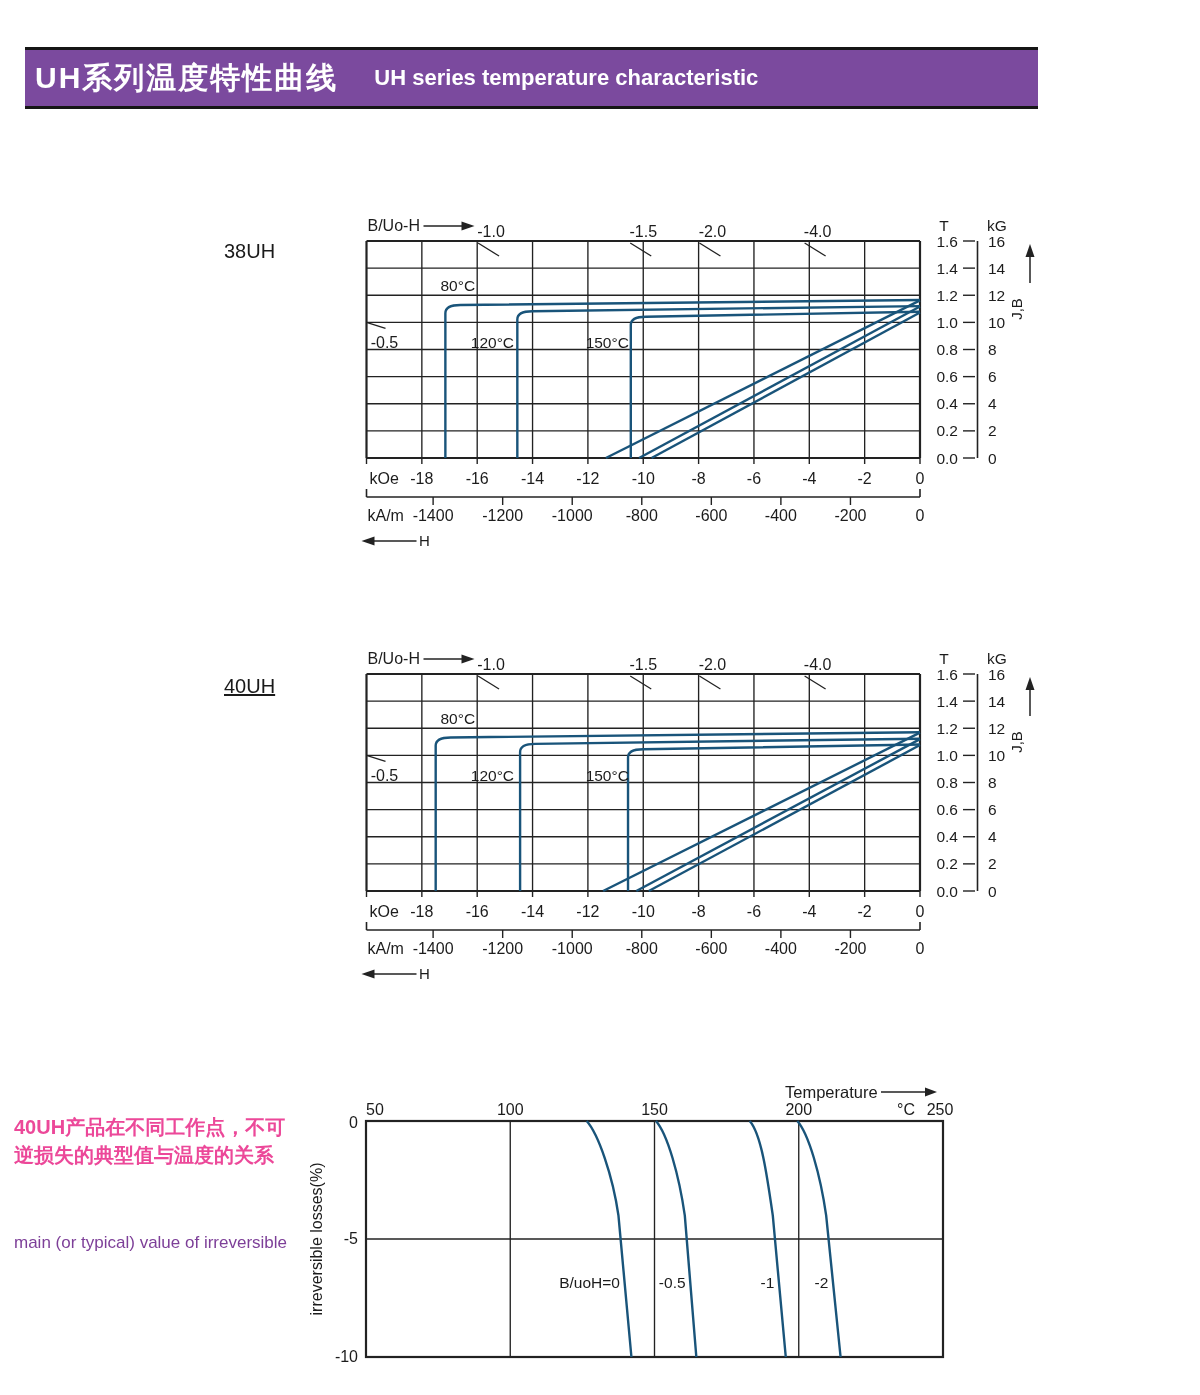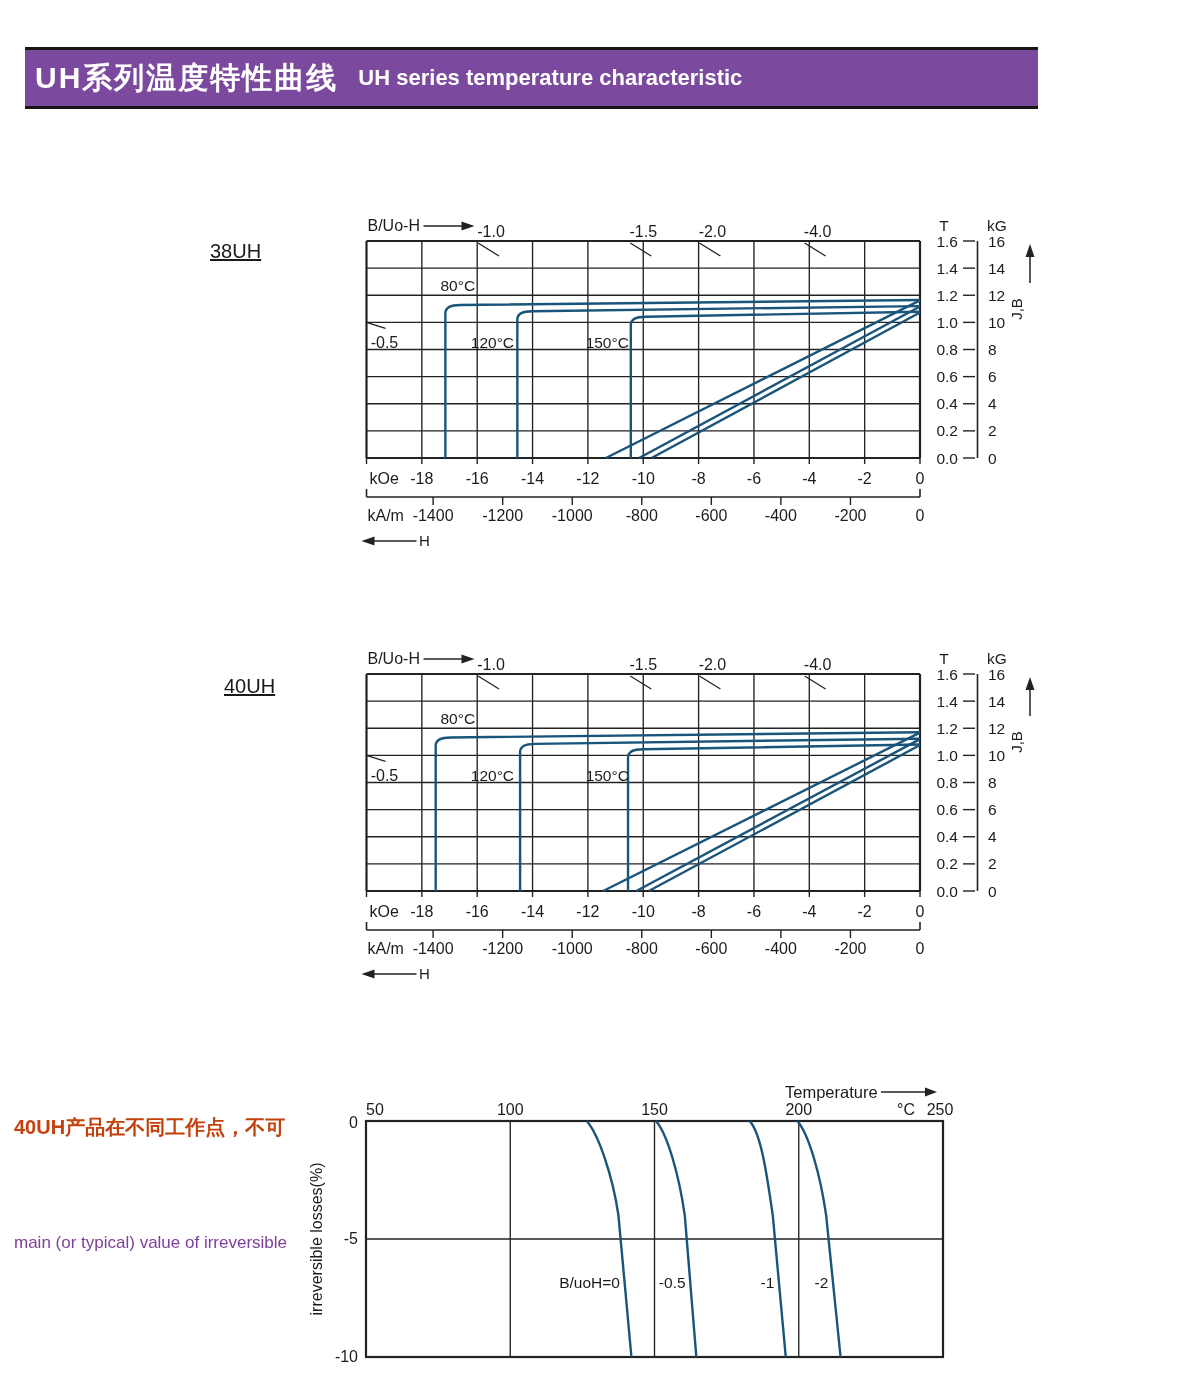--- a/index.html
+++ b/index.html
@@ -2,45 +2,46 @@
 <html><head>
 <meta charset="utf-8">
 <style>
   html,body{margin:0;padding:0;background:#fff;}
   .page{position:relative;width:1200px;height:1395px;background:#ffffff;overflow:hidden;
         font-family:"Liberation Sans","DejaVu Sans",sans-serif;}
   .header{position:absolute;left:25px;top:47px;width:1013px;height:56px;
           border-top:3px solid #161616;border-bottom:3px solid #161616;
           display:flex;align-items:center;color:#ffffff;}
   .h-zh{font-size:30px;font-weight:bold;margin-left:10px;letter-spacing:2px;white-space:nowrap;}
-  .h-en{font-size:22px;font-weight:bold;margin-left:20px;white-space:nowrap;}
+  .h-en{font-size:22px;font-weight:bold;margin-left:36px;white-space:nowrap;}
   .chart-label{position:absolute;font-size:20px;color:#1a1a1a;}
-  #lbl38{left:210px;top:240px;text-decoration:underline;}
+  #lbl38{left:224px;top:240px;}
   #lbl40{left:224px;top:675px;text-decoration:underline;}
   .note{position:absolute;left:14px;}
   .note-zh{top:1113px;font-size:20px;font-weight:bold;line-height:28px;}
   .note-en{top:1180px;font-size:17px;line-height:25px;white-space:pre-wrap;}
   #cv{position:absolute;left:0;top:0;}
   #cv text{font-family:"Liberation Sans","DejaVu Sans",sans-serif;fill:#1c1c1c;}
 </style>
 </head>
 <body>
 
 <div class="page">
 
   <div class="header" style="background: rgb(123, 74, 158);">
     <span class="h-zh">UH系列温度特性曲线</span>
     <span class="h-en">UH series temperature characteristic</span>
   </div>
 
   <div class="chart-label" id="lbl38">38UH</div>
   <div class="chart-label" id="lbl40">40UH</div>
 
-  <div class="note note-zh" style="color: #c2410c;">
+  <div class="note note-zh" style="color: #ec4899;">
     <div>40UH产品在不同工作点，不可</div>
+    <div>逆损失的典型值与温度的关系</div>
   </div>
   <div class="note note-en" style="color: rgb(125, 63, 152);">
     <div>main (or typical) value of irreversible</div>
     
   </div>
 
   <svg id="cv" width="1200" height="1395" viewBox="0 0 1200 1395">
       <g>
         <g>
           <line x1="366.5" y1="241" x2="366.5" y2="458" stroke="#222222" stroke-width="2.2"></line>

